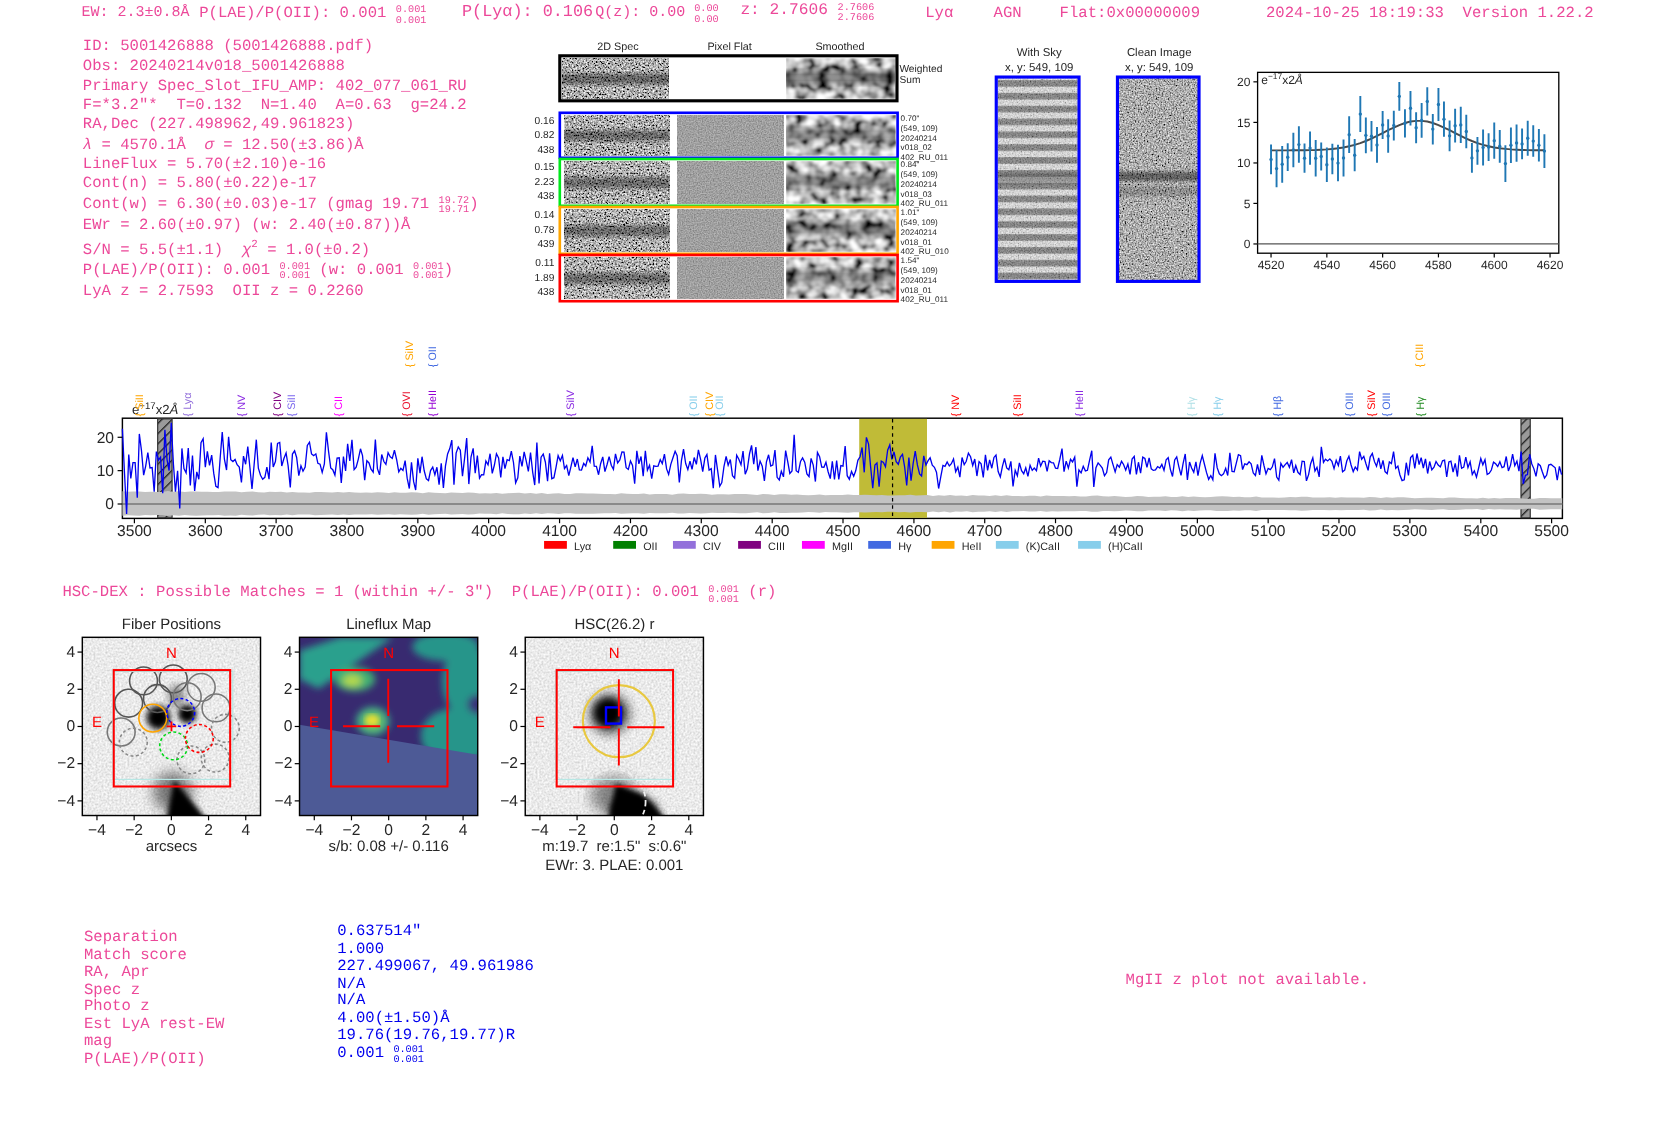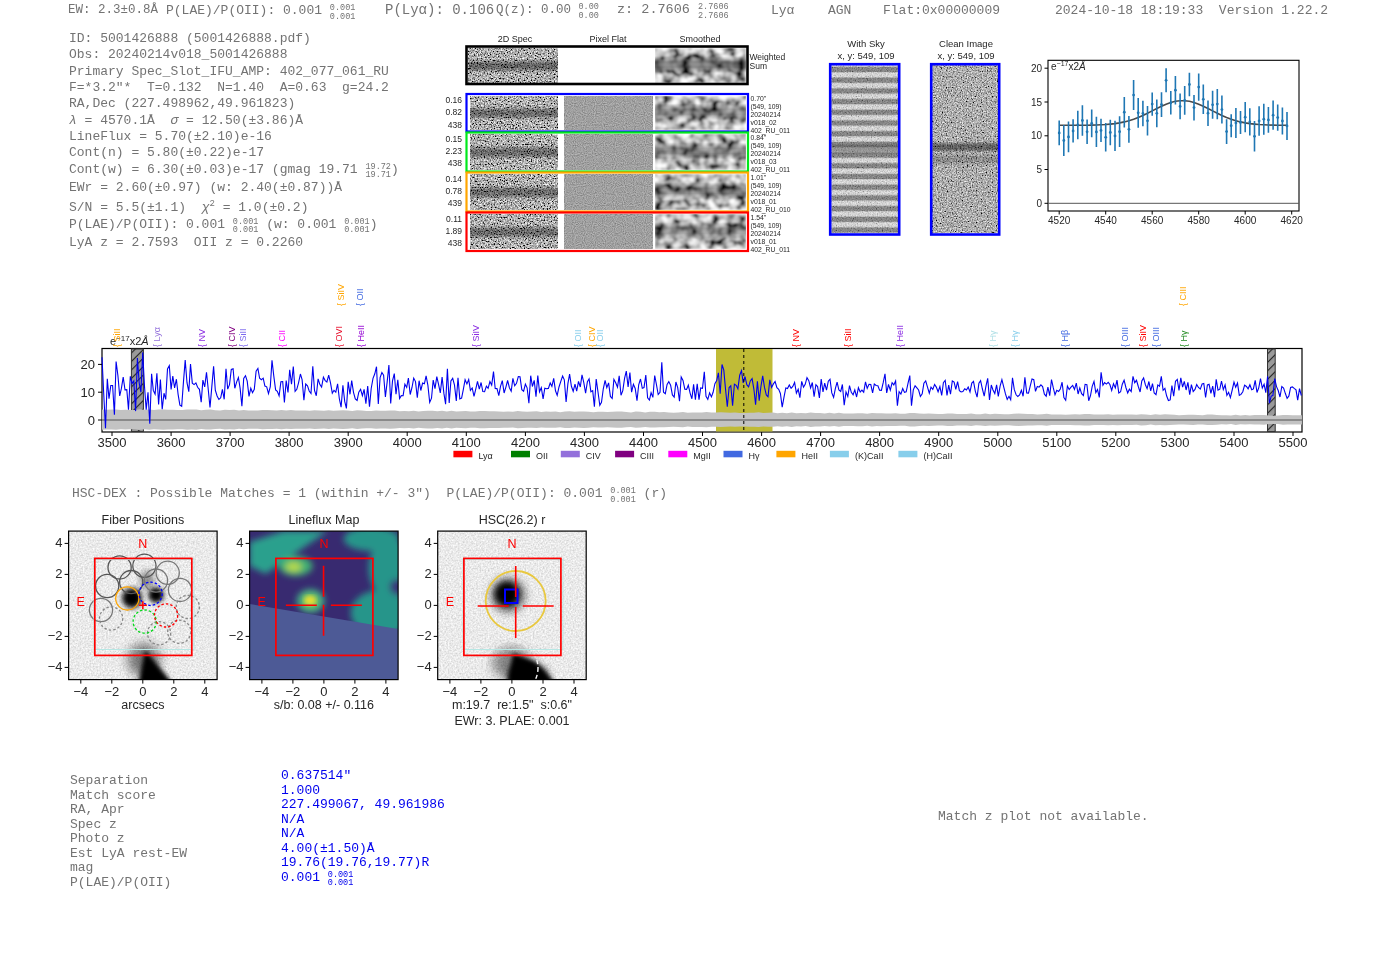--- a/index.html
+++ b/index.html
@@ -1,29 +1,29 @@
 <!DOCTYPE html>
 <html><head><meta charset="utf-8"><style>
 *{margin:0;padding:0;box-sizing:border-box}
 html,body{width:1400px;height:953px;background:#fff;font-family:"Liberation Sans",sans-serif;position:relative;overflow:hidden}
 .abs{position:absolute;white-space:pre}
-.mono{font-family:"Liberation Mono",monospace;font-size:13px;color:#737373}
+.mono{font-family:"Liberation Mono",monospace;font-size:13px;color:#ec4899}
 .frac{display:inline-block;vertical-align:-4.5px;font-size:8.5px;line-height:8.5px;text-align:left}
 .blue{color:#0000ee}
 svg{position:absolute;left:0;top:0}
 </style></head><body>
 <div class="abs mono" style="left:68px;top:3px;font-size:12.5px">EW: 2.3±0.8Å</div>
 <div class="abs mono" style="left:166px;top:3px">P(LAE)/P(OII): 0.001 <span class="frac">0.001<br>0.001</span></div>
 <div class="abs mono" style="left:385px;top:2px;font-size:14px">P(Lyα): 0.106</div>
 <div class="abs mono" style="left:496px;top:3px;font-size:12.5px">Q(z): 0.00 <span class="frac">0.00<br>0.00</span></div>
 <div class="abs mono" style="left:617px;top:2px;font-size:13.5px">z: 2.7606 <span class="frac">2.7606<br>2.7606</span></div>
 <div class="abs mono" style="left:771px;top:3px">Lyα</div>
 <div class="abs mono" style="left:828px;top:3px">AGN</div>
 <div class="abs mono" style="left:883px;top:3px">Flat:0x00000009</div>
-<div class="abs mono" style="left:1055px;top:3px">2024-10-18 18:19:33  Version 1.22.2</div>
+<div class="abs mono" style="left:1055px;top:3px">2024-10-25 18:19:33  Version 1.22.2</div>
 <div class="abs mono" style="left:69px;top:31px;line-height:16.35px">ID: 5001426888 (5001426888.pdf)
 Obs: 20240214v018_5001426888
 Primary Spec_Slot_IFU_AMP: 402_077_061_RU
 F=*3.2"*  T=0.132  N=1.40  A=0.63  g=24.2
 RA,Dec (227.498962,49.961823)
 <i>λ</i> = 4570.1Å  <i>σ</i> = 12.50(±3.86)Å
 LineFlux = 5.70(±2.10)e-16
 Cont(n) = 5.80(±0.22)e-17
 Cont(w) = 6.30(±0.03)e-17 (gmag 19.71 <span class="frac">19.72<br>19.71</span>)
 EWr = 2.60(±0.97) (w: 2.40(±0.87))Å
@@ -530,29 +530,29 @@
     <text x="543.0" y="695.6" font-size="13" text-anchor="middle" fill="#262626">2</text>
     <line x1="433.7" y1="574.4" x2="437.7" y2="574.4" stroke="#000" stroke-width="1"></line>
     <text x="431.7" y="578.4" font-size="13" text-anchor="end" fill="#262626">2</text>
     <line x1="574.0" y1="679.6" x2="574.0" y2="683.6" stroke="#000" stroke-width="1"></line>
     <text x="574.0" y="695.6" font-size="13" text-anchor="middle" fill="#262626">4</text>
     <line x1="433.7" y1="543.4" x2="437.7" y2="543.4" stroke="#000" stroke-width="1"></line>
     <text x="431.7" y="547.4" font-size="13" text-anchor="end" fill="#262626">4</text>
     <text x="512" y="709" font-size="12.5" text-anchor="middle" fill="#262626">m:19.7&nbsp;&nbsp;re:1.5"&nbsp;&nbsp;s:0.6"</text>
     <text x="512" y="725" font-size="12.5" text-anchor="middle" fill="#262626">EWr: 3. PLAE: 0.001</text>
   </svg>
-<div class="abs mono" style="left:72px;top:486px">HSC-DEX : Possible Matches = 1 (within +/- 3")  P(LAE)/P(OII): 0.001 <span class="frac">0.001<br>0.001</span> (r)</div>
+<div class="abs mono" style="left:52px;top:486px">HSC-DEX : Possible Matches = 1 (within +/- 3")  P(LAE)/P(OII): 0.001 <span class="frac">0.001<br>0.001</span> (r)</div>
 <div class="abs mono" style="left:70px;top:774px;line-height:14.5px">Separation
 Match score
 RA, Apr
 Spec z
 Photo z
 Est LyA rest-EW
 mag
 P(LAE)/P(OII)</div>
 <div class="abs mono blue" style="left:281px;top:769px;line-height:14.5px">0.637514"
 1.000
 227.499067, 49.961986
 N/A
 N/A
 4.00(±1.50)Å
 19.76(19.76,19.77)R
 0.001 <span class="frac">0.001<br>0.001</span></div>
-<div class="abs mono" style="left:938px;top:809px">Match z plot not available.</div>
+<div class="abs mono" style="left:938px;top:809px">MgII z plot not available.</div>
 </body></html>

